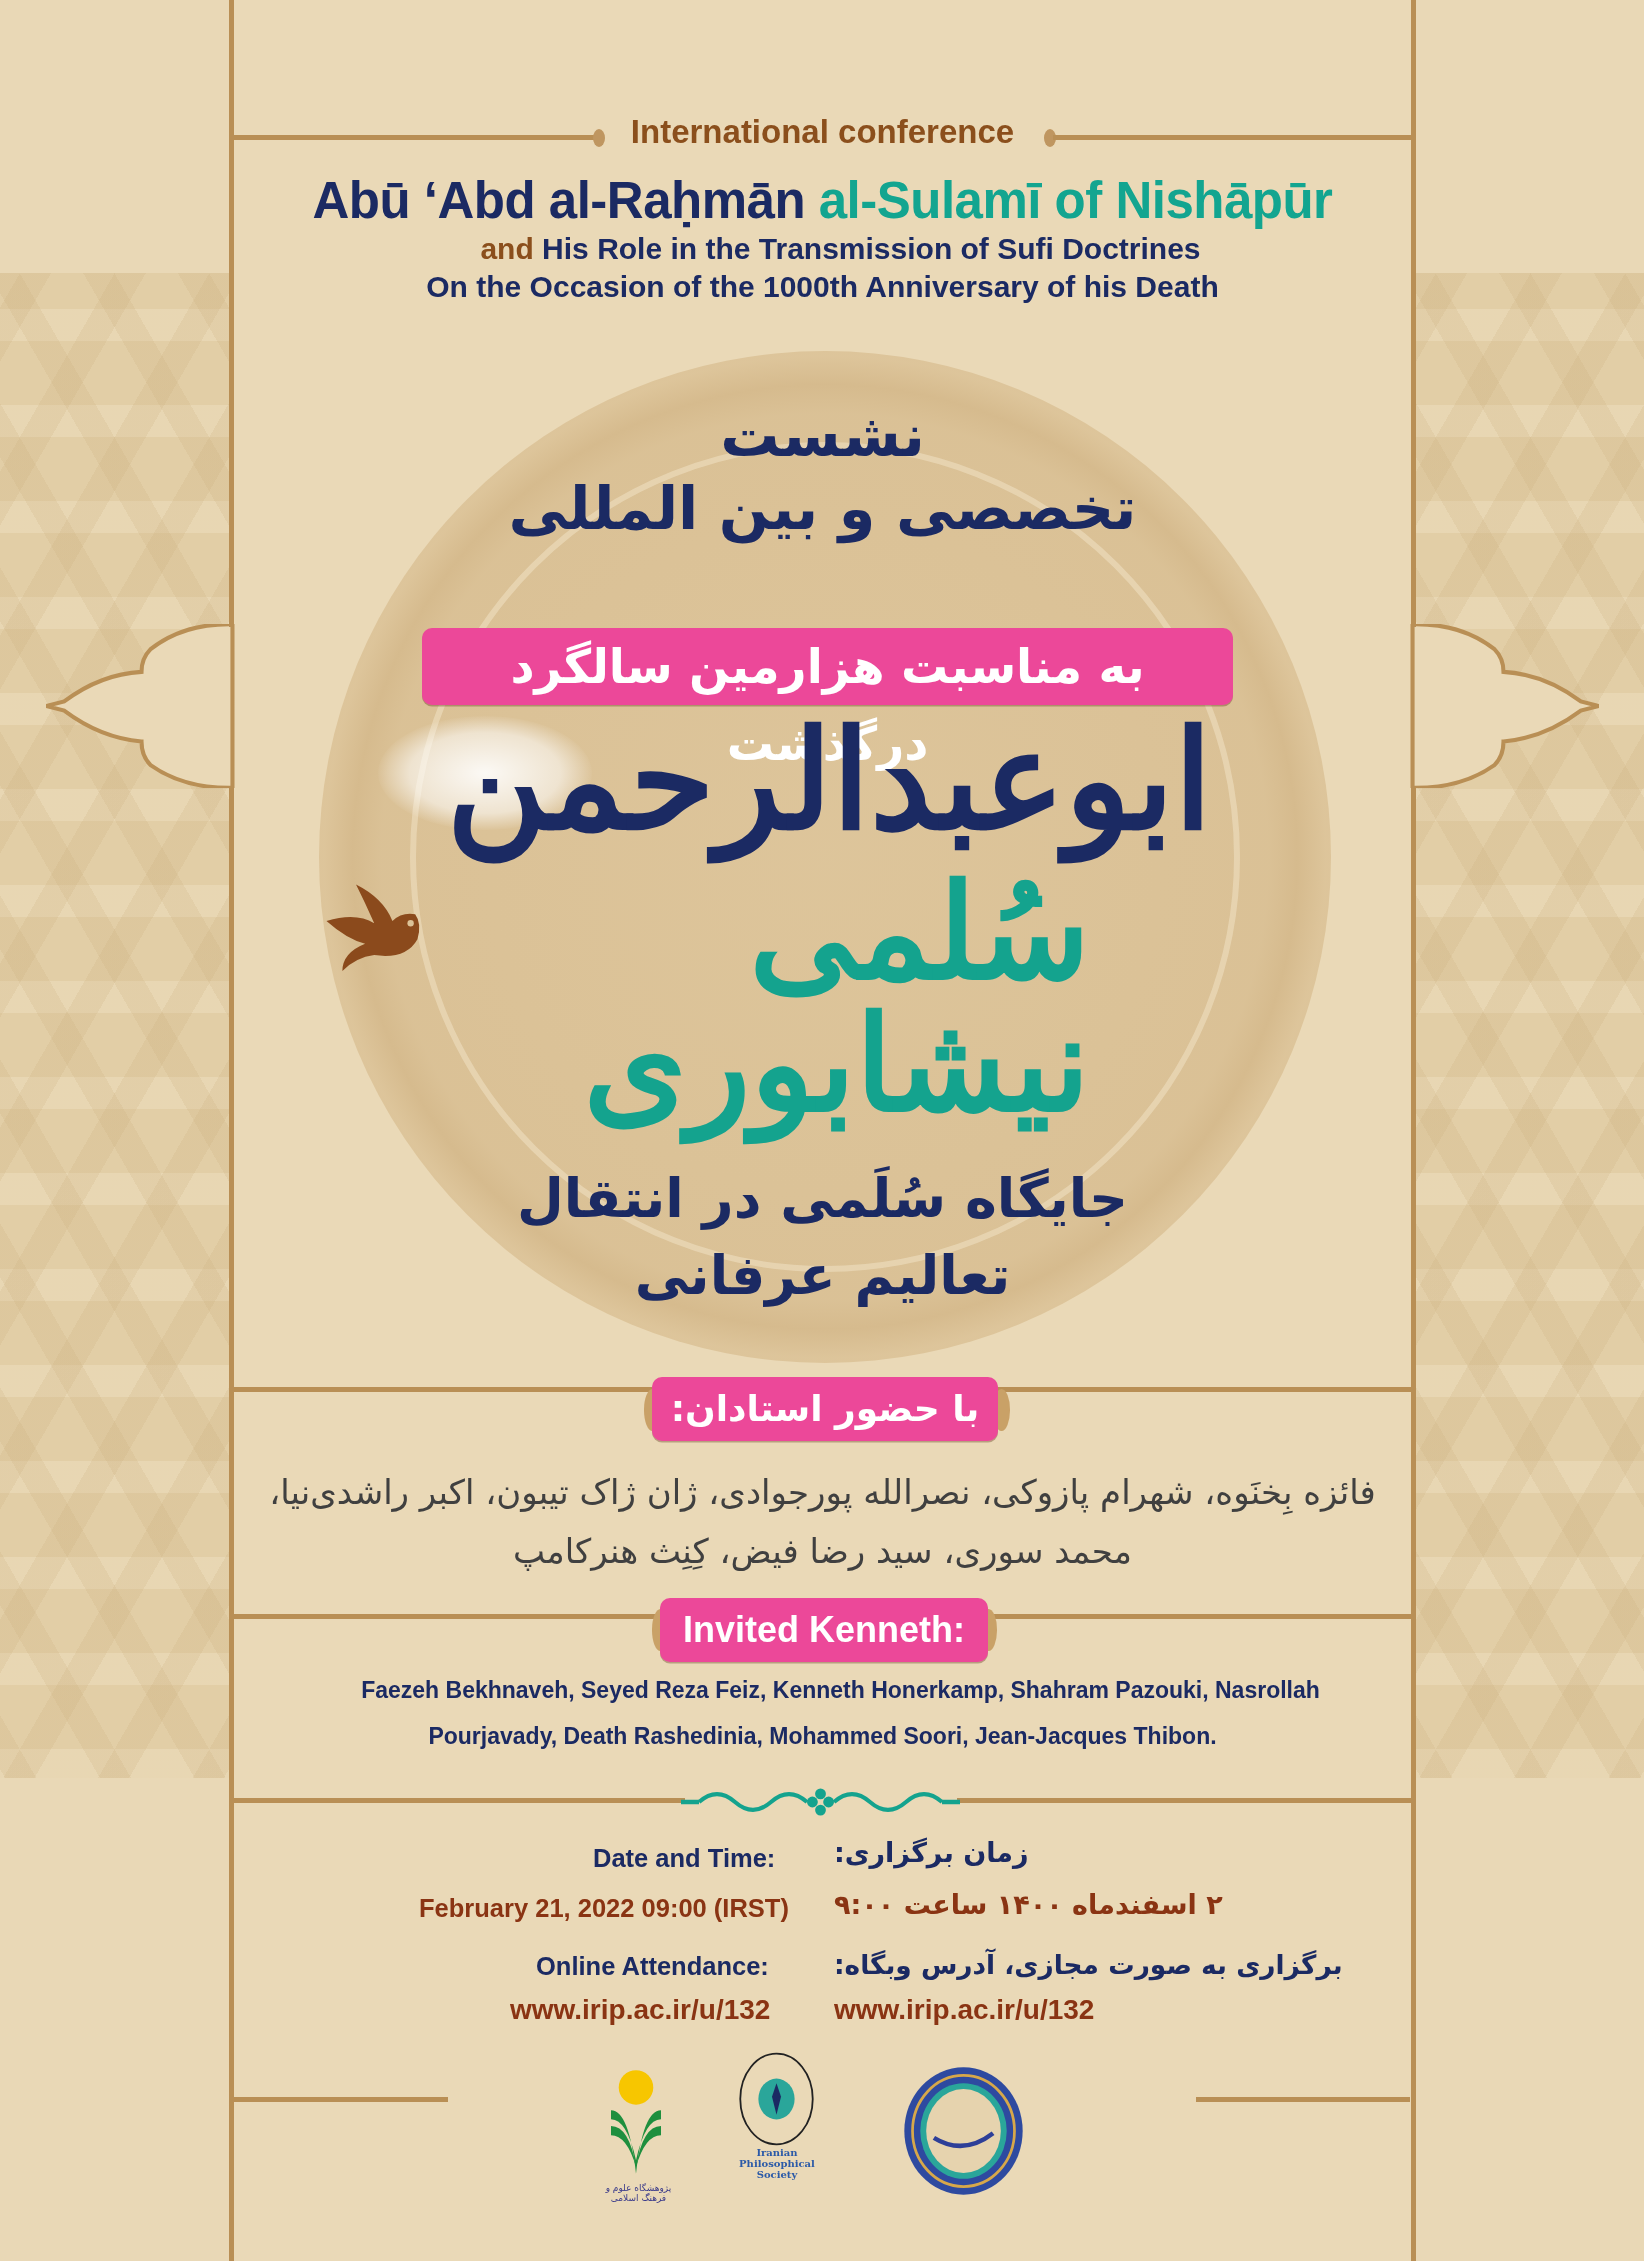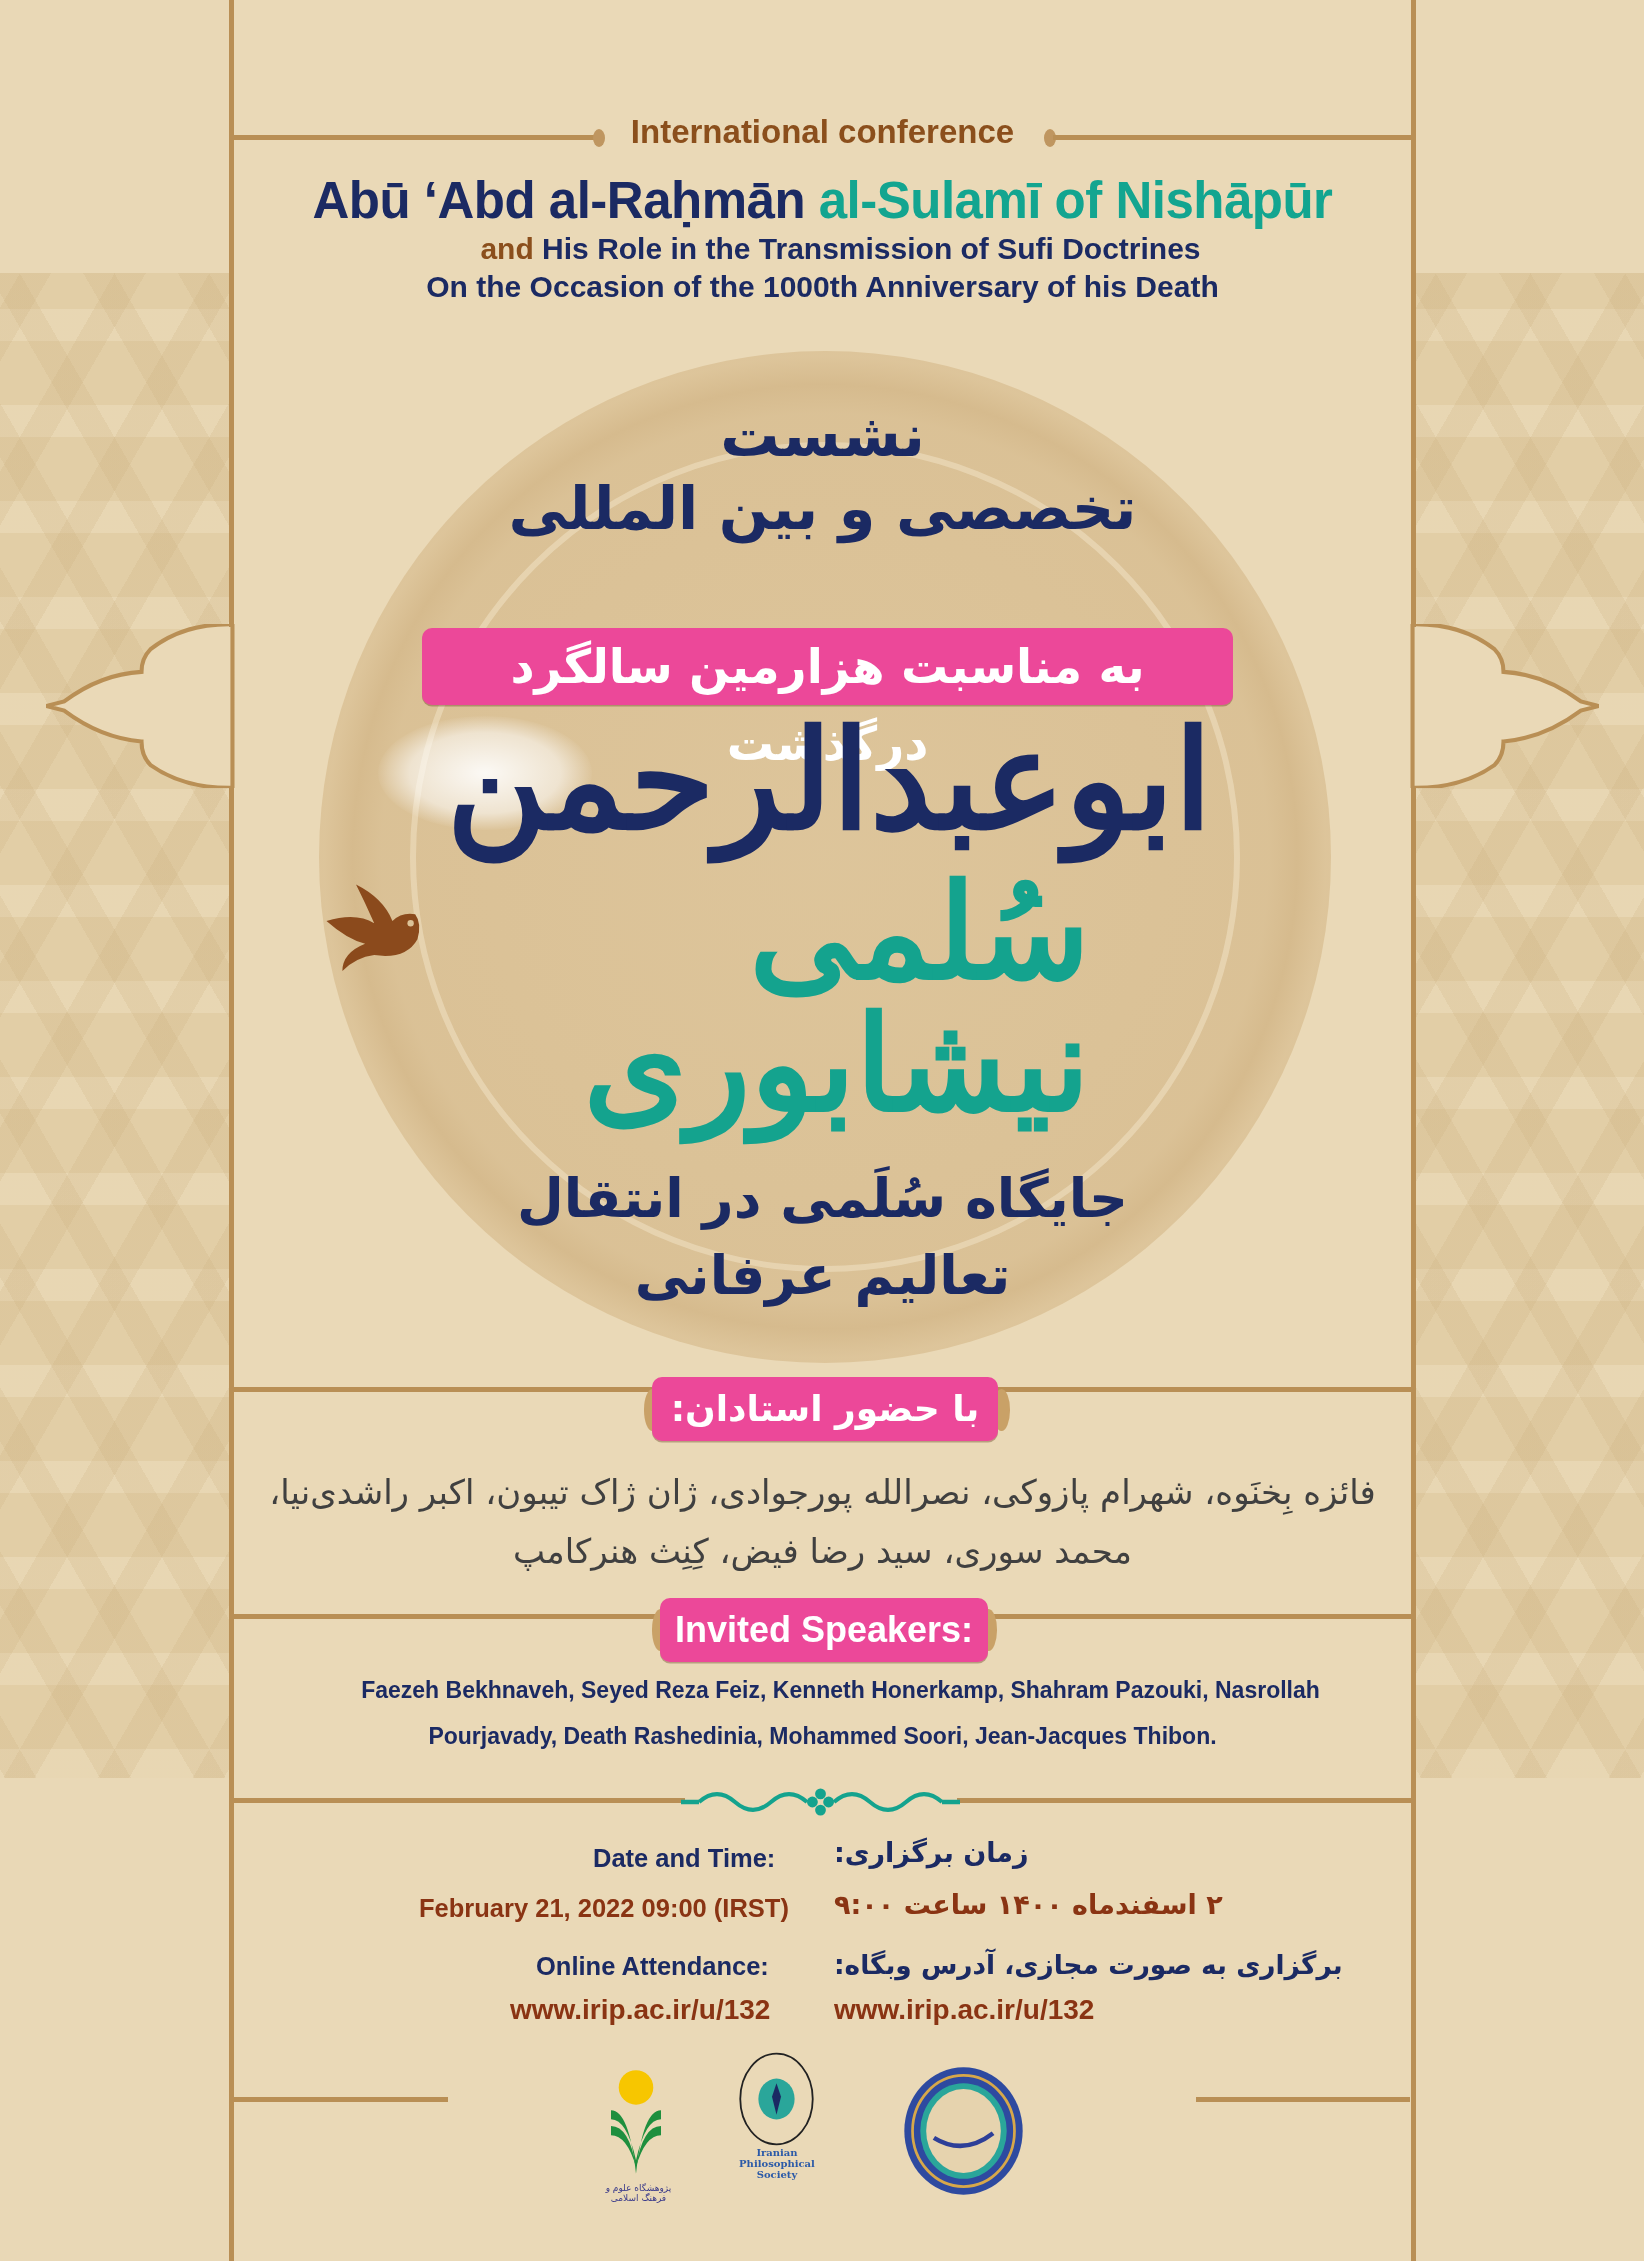--- a/index.html
+++ b/index.html
@@ -122,21 +122,21 @@
 <div class="hline" style="left:234px; top:1387px; width:1177px;"></div>
 <div class="tag-knob" style="left:644px; top:1389px;"></div>
 <div class="tag-knob" style="left:993px; top:1389px;"></div>
 <div class="brown-banner tag tag-fa fa">با حضور استادان:</div>
 <div class="center-text fa names-fa l1">فائزه بِخنَوه، شهرام پازوکی، نصرالله پورجوادی، ژان ژاک تیبون، اکبر راشدی‌نیا،</div>
 <div class="center-text fa names-fa l2">محمد سوری، سید رضا فیض، کِنِث هنرکامپ</div>
 
 <div class="hline" style="left:234px; top:1614px; width:1177px;"></div>
 <div class="tag-knob" style="left:652px; top:1609px;"></div>
 <div class="tag-knob" style="left:980px; top:1609px;"></div>
-<div class="brown-banner tag tag-en">Invited Speakers:</div>
+<div class="brown-banner tag tag-en">Invited Kenneth:</div>
 <div class="center-text names-en l1">Faezeh Bekhnaveh, Seyed Reza Feiz, Kenneth Honerkamp, Shahram Pazouki,  Nasrollah</div>
 <div class="center-text names-en l2">Pourjavady, Death Rashedinia, Mohammed Soori, Jean-Jacques Thibon.</div>
 
 <div class="hline" style="left:234px; top:1798px; width:451px;"></div>
 <div class="hline" style="left:957px; top:1798px; width:454px;"></div>
 <svg class="ornament" viewBox="0 0 620 80">
   <g fill="none" stroke="#14a38e" stroke-width="9">
     <path d="M40 40 Q80 5 120 40 Q160 75 200 40 Q240 5 280 40"></path>
     <path d="M340 40 Q380 5 420 40 Q460 75 500 40 Q540 5 580 40"></path>
   </g>

